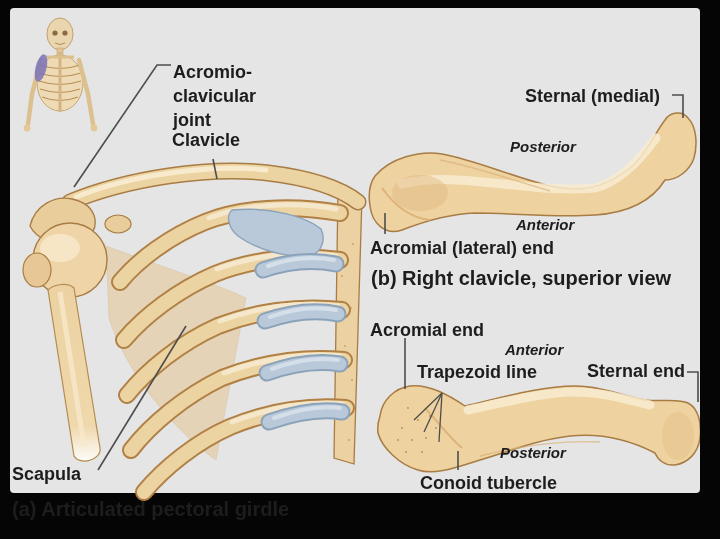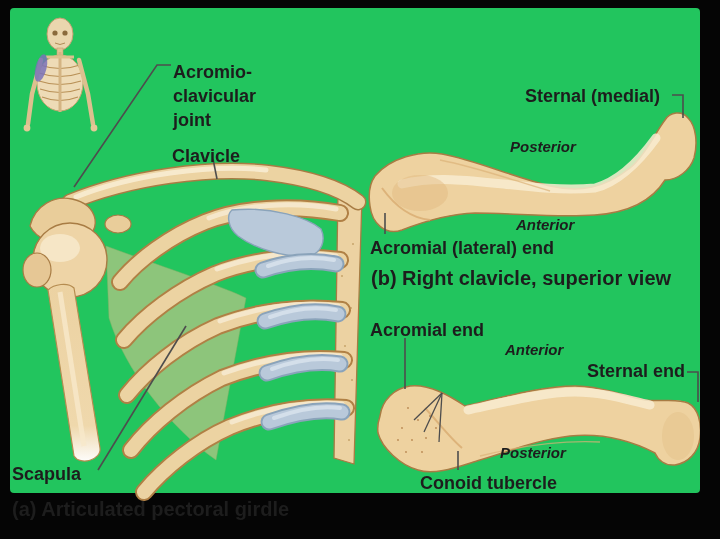--- a/index.html
+++ b/index.html
@@ -1,18 +1,18 @@
 <!DOCTYPE html>
 <html><head>
 <meta charset="utf-8">
 <style>
   html,body{margin:0;padding:0;background:#000;}
   .stage{position:relative;width:720px;height:539px;background:#050505;overflow:hidden;
          font-family:"Liberation Sans",sans-serif;}
-  .content{position:absolute;left:10px;top:8px;width:690px;height:485px;background:#22c55e;
+  .content{position:absolute;left:10px;top:8px;width:690px;height:485px;background:#e5e5e5;
            border-radius:4px;}
   .art{position:absolute;left:0;top:0;}
   .lbl{position:absolute;color:#1d1d1d;font-weight:bold;font-size:18px;line-height:24px;
        white-space:nowrap;}
   .lbl.dir{font-style:italic;font-size:15px;}
   .lbl.cap{font-size:20px;}
   .lbl span{display:block;}
 </style>
 </head>
 <body>
@@ -207,32 +207,33 @@
         <polyline points="677,364 688,364 688,394"></polyline>
         <line x1="448" y1="443" x2="448" y2="462"></line>
       </g>
     </svg>
 
     <div class="lbl" style="left:163px;top:52px">
       <span>Acromio-</span>
       <span>clavicular</span>
       <span>joint</span>
     </div>
-    <div class="lbl" style="left:162px;top:136px">Clavicle</div>
+    <div class="lbl" style="left:162px;top:120px">Clavicle</div>
     <div class="lbl" style="left:2px;top:454px">Scapula</div>
     <div class="lbl cap" style="left:2px;top:489px">(a) Articulated pectoral girdle</div>
 
     <div class="lbl" style="left:515px;top:76px">
       <span>Sternal (medial)</span>
     </div>
     <div class="lbl dir" style="left:500px;top:127px">Posterior</div>
     <div class="lbl dir" style="left:506px;top:205px">Anterior</div>
     <div class="lbl" style="left:360px;top:228px">Acromial (lateral) end</div>
     <div class="lbl cap" style="left:361px;top:258px">(b) Right clavicle, superior view</div>
 
     <div class="lbl" style="left:360px;top:310px">Acromial end</div>
     <div class="lbl dir" style="left:495px;top:330px">Anterior</div>
+    <div class="lbl" style="left:407px;top:352px">Trapezoid line</div>
     <div class="lbl" style="left:577px;top:351px">Sternal end</div>
     <div class="lbl dir" style="left:490px;top:433px">Posterior</div>
     <div class="lbl" style="left:410px;top:463px">Conoid tubercle</div>
 
   </div>
 </div>
 
 </body></html>

